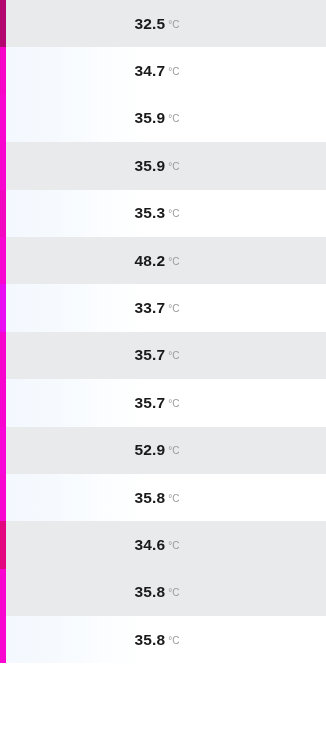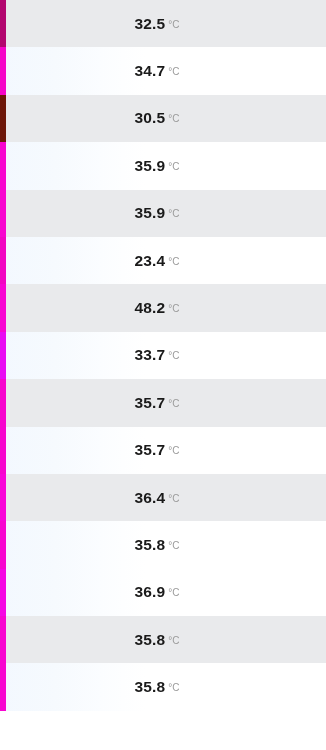--- a/index.html
+++ b/index.html
@@ -88,37 +88,33 @@
 <div id="temperature-list">
     <div class="reading-row row-grey">
       <div class="accent-strip" style="background: rgb(179, 7, 111);"></div>
       <div class="reading-value-wrap"><span class="reading-value">32.5</span><span class="reading-unit">°C</span></div>
     </div>
     <div class="reading-row row-white">
       <div class="row-wash"></div>
       <div class="accent-strip" style="background: rgb(246, 5, 200);"></div>
       <div class="reading-value-wrap"><span class="reading-value">34.7</span><span class="reading-unit">°C</span></div>
     </div>
-    <div class="reading-row row-grey">
-      <div class="accent-strip" style="background: rgb(109, 22, 8);"></div>
-      <div class="reading-value-wrap"><span class="reading-value">30.5</span><span class="reading-unit">°C</span></div>
-    </div>
     <div class="reading-row row-white">
       <div class="row-wash"></div>
       <div class="accent-strip" style="background: rgb(248, 5, 207);"></div>
       <div class="reading-value-wrap"><span class="reading-value">35.9</span><span class="reading-unit">°C</span></div>
     </div>
     <div class="reading-row row-grey">
       <div class="accent-strip" style="background: rgb(248, 5, 207);"></div>
       <div class="reading-value-wrap"><span class="reading-value">35.9</span><span class="reading-unit">°C</span></div>
     </div>
     <div class="reading-row row-white">
       <div class="row-wash"></div>
       <div class="accent-strip" style="background: rgb(242, 6, 194);"></div>
-      <div class="reading-value-wrap"><span class="reading-value">23.4</span><span class="reading-unit">°C</span></div>
+      <div class="reading-value-wrap"><span class="reading-value">35.3</span><span class="reading-unit">°C</span></div>
     </div>
     <div class="reading-row row-grey">
       <div class="accent-strip" style="background: rgb(248, 5, 210);"></div>
       <div class="reading-value-wrap"><span class="reading-value">48.2</span><span class="reading-unit">°C</span></div>
     </div>
     <div class="reading-row row-white">
       <div class="row-wash"></div>
       <div class="accent-strip" style="background: rgb(233, 12, 243);"></div>
       <div class="reading-value-wrap"><span class="reading-value">33.7</span><span class="reading-unit">°C</span></div>
     </div>
@@ -126,31 +122,30 @@
       <div class="accent-strip" style="background: rgb(247, 5, 206);"></div>
       <div class="reading-value-wrap"><span class="reading-value">35.7</span><span class="reading-unit">°C</span></div>
     </div>
     <div class="reading-row row-white">
       <div class="row-wash"></div>
       <div class="accent-strip" style="background: rgb(247, 5, 206);"></div>
       <div class="reading-value-wrap"><span class="reading-value">35.7</span><span class="reading-unit">°C</span></div>
     </div>
     <div class="reading-row row-grey">
       <div class="accent-strip" style="background: rgb(249, 5, 216);"></div>
-      <div class="reading-value-wrap"><span class="reading-value">36.4</span><span class="reading-unit">°C</span></div>
+      <div class="reading-value-wrap"><span class="reading-value">52.9</span><span class="reading-unit">°C</span></div>
     </div>
     <div class="reading-row row-white">
       <div class="row-wash"></div>
       <div class="accent-strip" style="background: rgb(248, 5, 208);"></div>
       <div class="reading-value-wrap"><span class="reading-value">35.8</span><span class="reading-unit">°C</span></div>
     </div>
-    <div class="reading-row row-white">
-      <div class="row-wash"></div>
-      <div class="accent-strip" style="background: rgb(246, 6, 228);"></div>
-      <div class="reading-value-wrap"><span class="reading-value">36.9</span><span class="reading-unit">°C</span></div>
+    <div class="reading-row row-grey">
+      <div class="accent-strip" style="background: rgb(226, 7, 127);"></div>
+      <div class="reading-value-wrap"><span class="reading-value">34.6</span><span class="reading-unit">°C</span></div>
     </div>
     <div class="reading-row row-grey">
       <div class="accent-strip" style="background: rgb(248, 5, 208);"></div>
       <div class="reading-value-wrap"><span class="reading-value">35.8</span><span class="reading-unit">°C</span></div>
     </div>
     <div class="reading-row row-white">
       <div class="row-wash"></div>
       <div class="accent-strip" style="background: rgb(248, 5, 208);"></div>
       <div class="reading-value-wrap"><span class="reading-value">35.8</span><span class="reading-unit">°C</span></div>
     </div>

